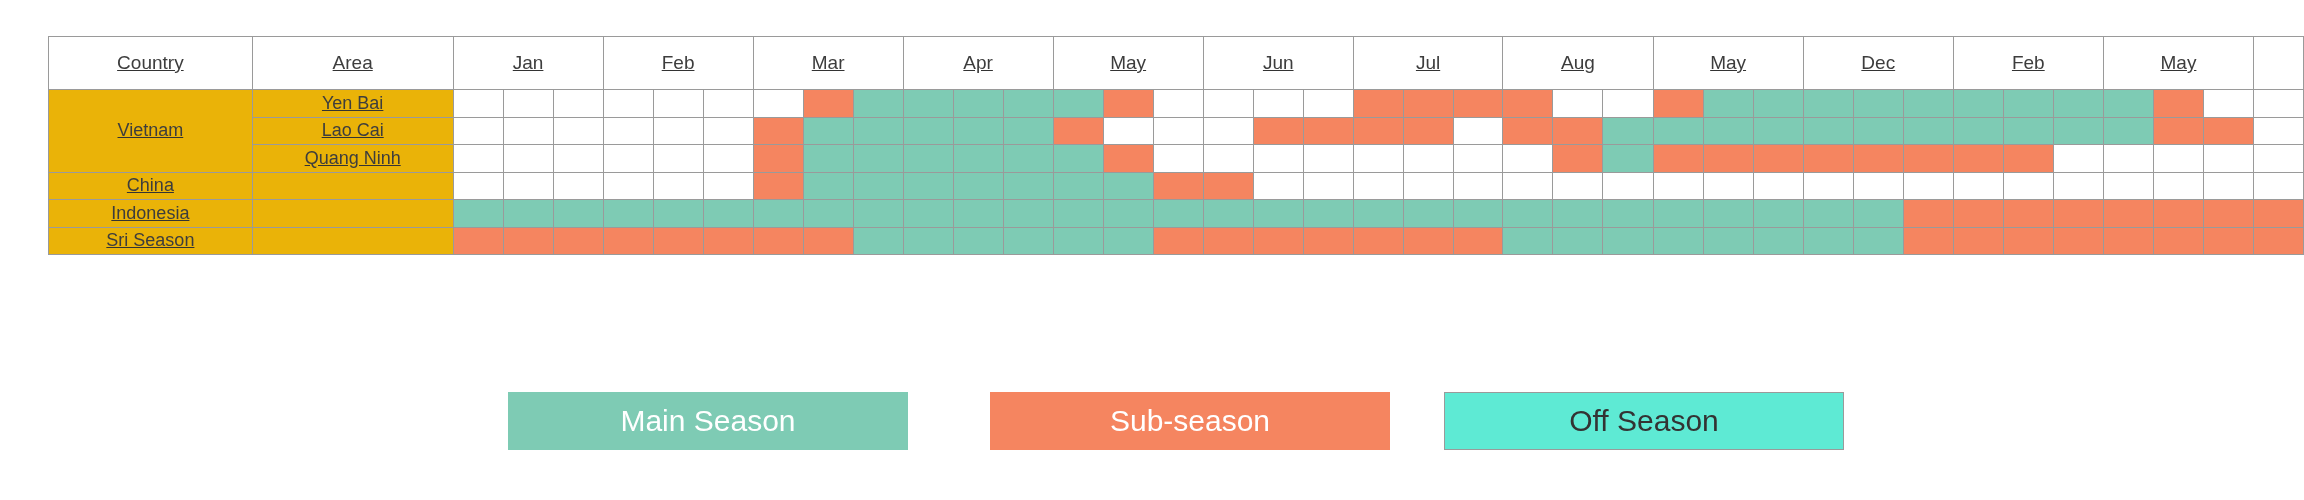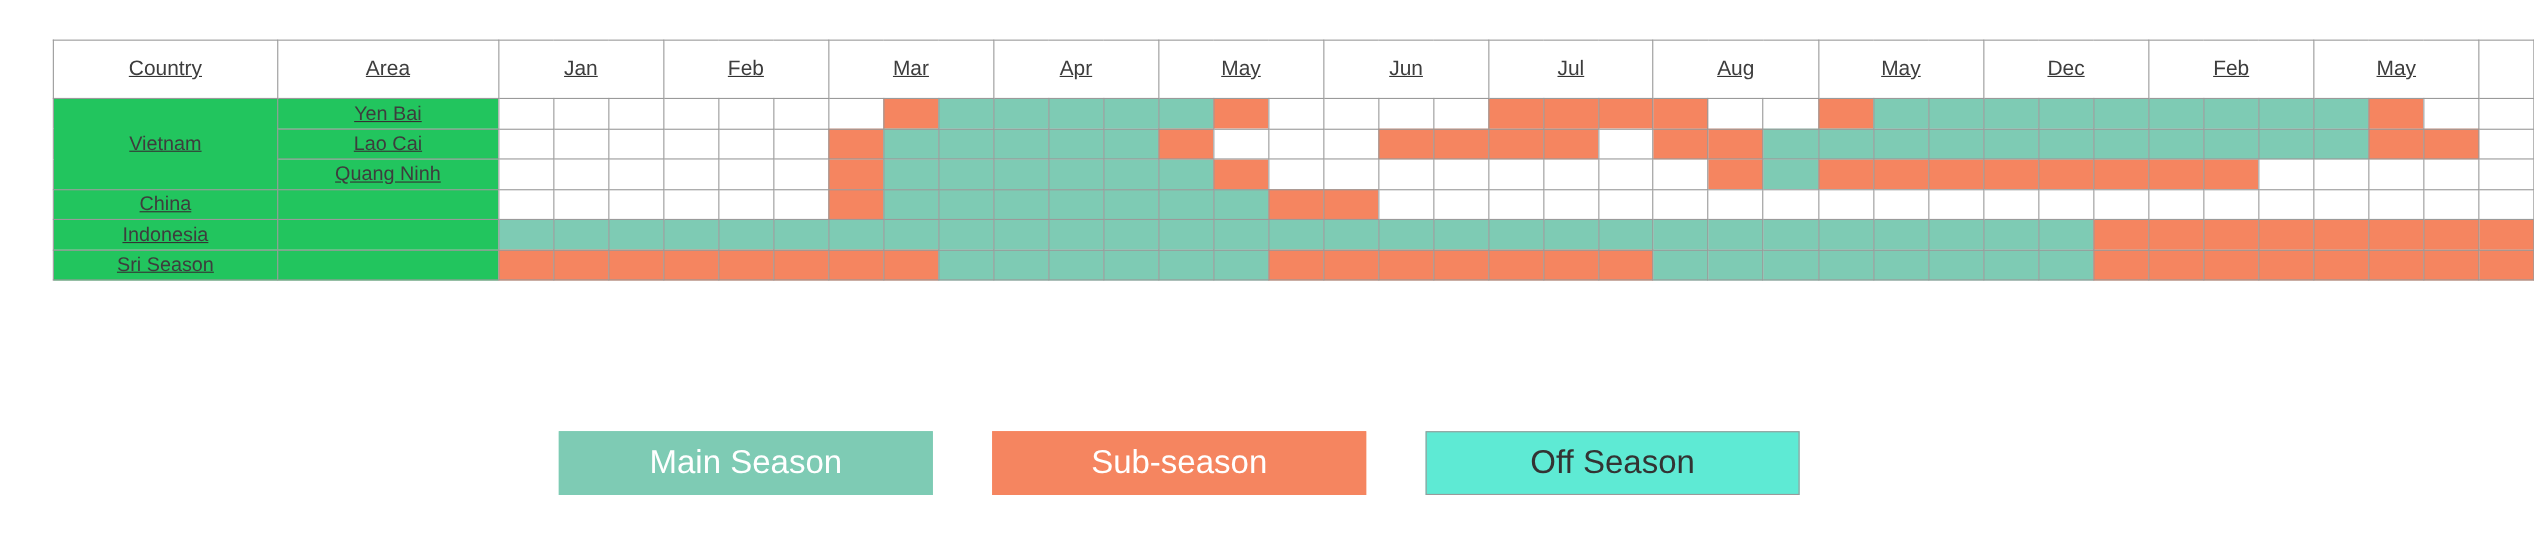--- a/index.html
+++ b/index.html
@@ -45,21 +45,21 @@
     background: #ffffff;
   }
   th.hdr-country { width: 208px; }
   th.hdr-area    { width: 206px; }
   th.hdr-month   { width: 152px; }
 
   td.lbl {
     font-size: 18px;
     color: #3d3d3d;
     text-align: center;
-    background: #22c55e;
+    background: #eab308;
     vertical-align: middle;
   }
   td.lbl-country { width: 208px; }
   td.lbl-area    { width: 206px; }
 
   tr.data-row { height: 27.5px; }
 
   td.cell {
     width: 50.66px;
     padding: 0;
@@ -71,37 +71,38 @@
   
   .legend {
     position: absolute;
     left: 508px;
     top: 392px;
     display: flex;
     align-items: center;
     gap: 54px;
   }
   .legend-item {
-    width: 340px;
+    width: 400px;
     height: 58px;
     display: flex;
     align-items: center;
     justify-content: center;
     font-size: 30px;
     box-sizing: border-box;
   }
   .legend-item.main {
     background: #7ecbb4;
     color: #ffffff;
     border: 1px solid #7ecbb4;
   }
   .legend-item.sub {
     background: #f58560;
     color: #ffffff;
     border: 1px solid #f58560;
+    margin-left: 28px;
   }
   .legend-item.off {
     background: #5eead4;
     color: #333333;
     border: 1.5px solid #9a9a9a;
   }
 </style>
 </head>
 <body>
 

